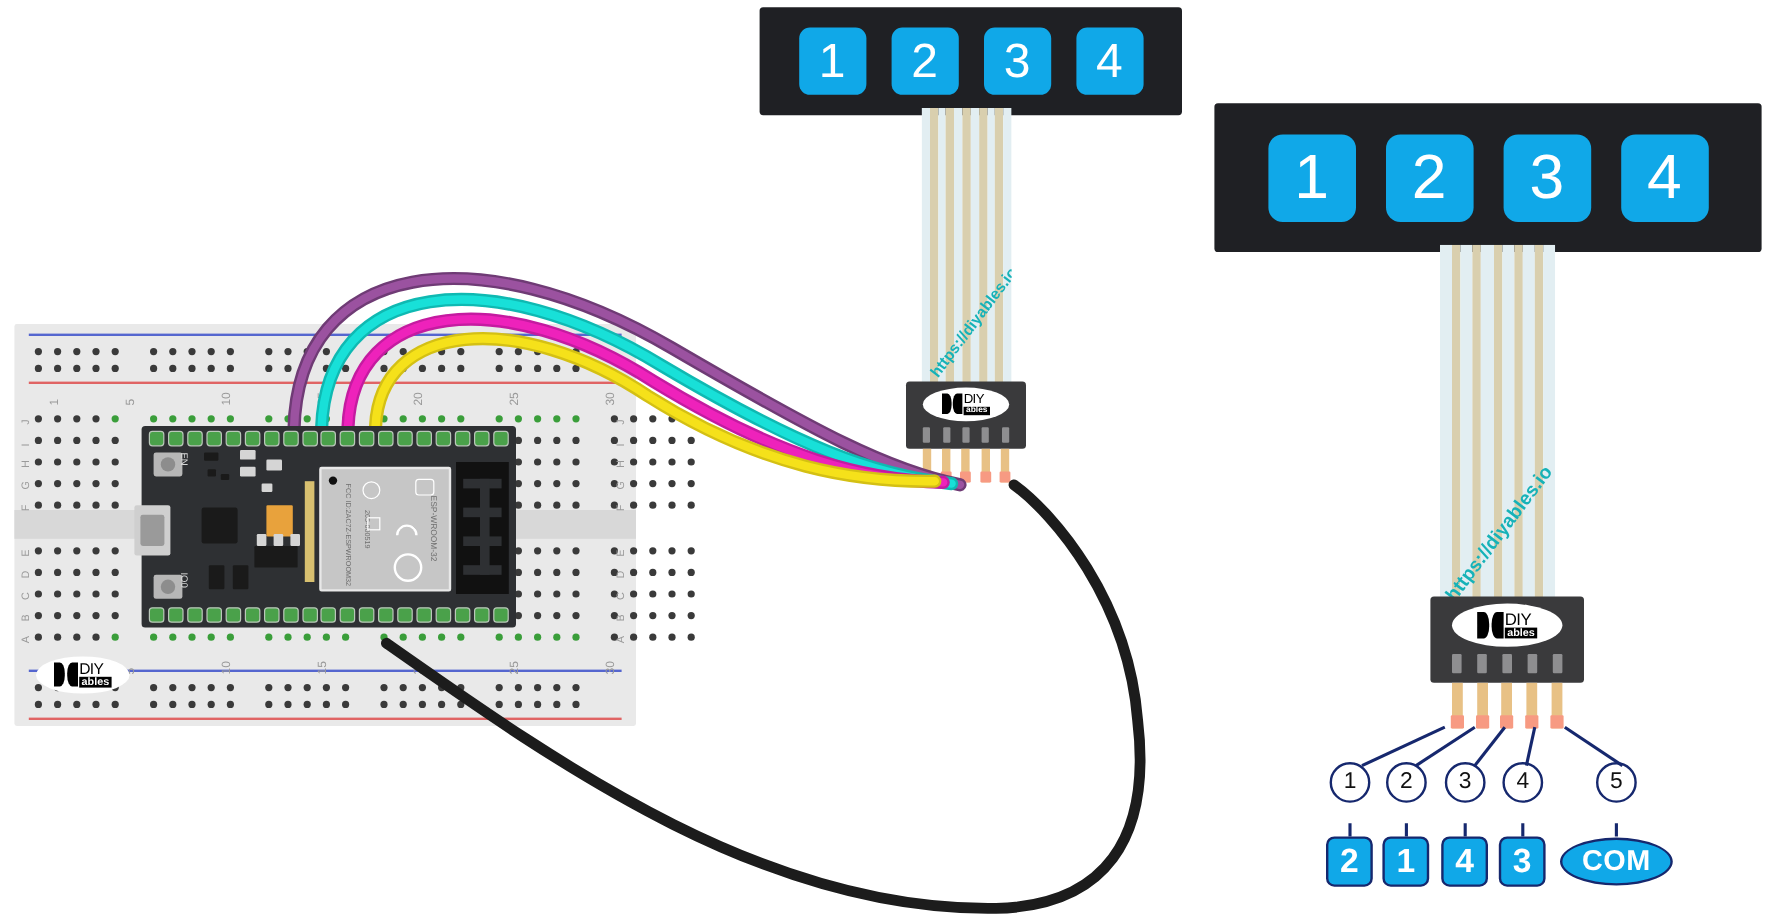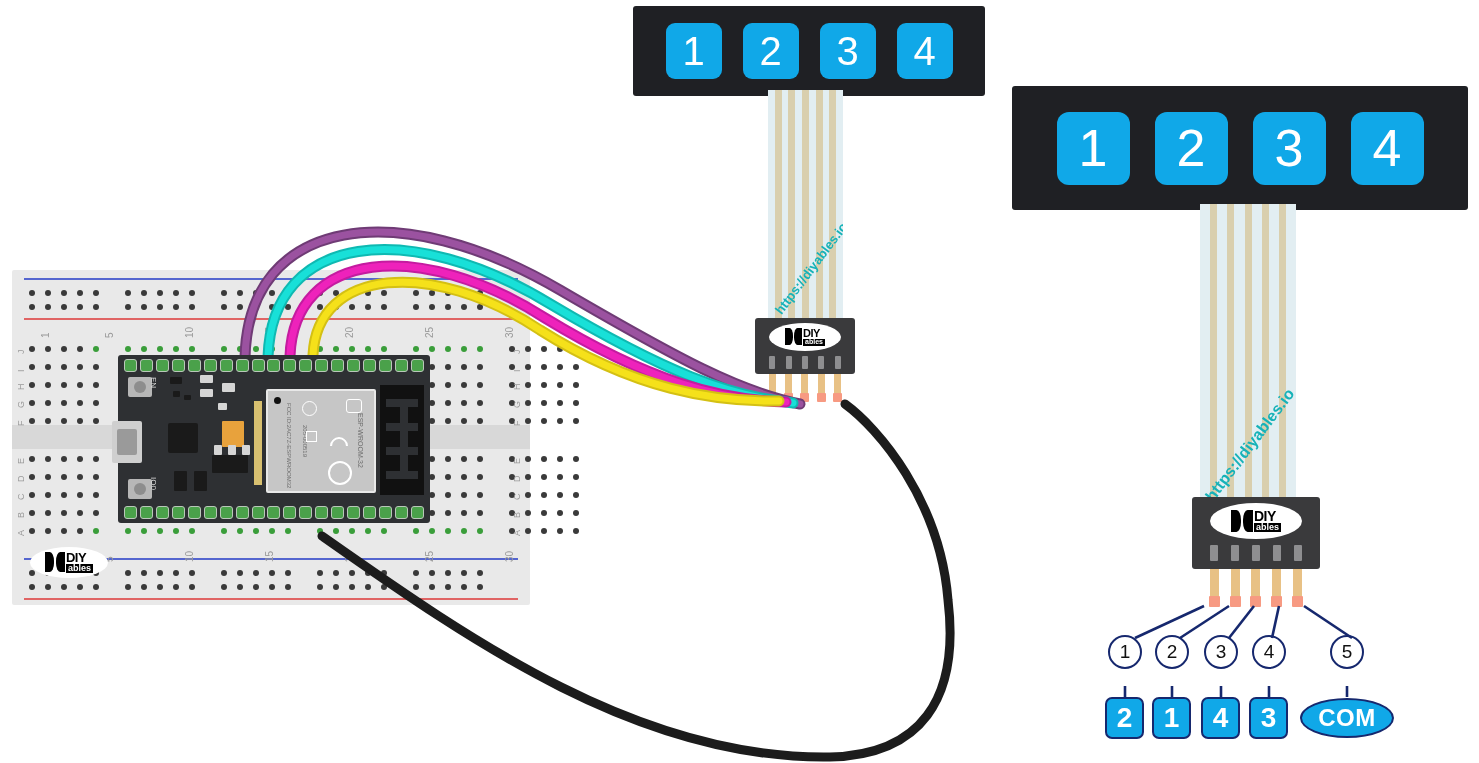--- a/index.html
+++ b/index.html
@@ -94,21 +94,21 @@
     position: absolute; left: 0; top: 0;
     width: 46%; height: 100%;
     background: #000; border-radius: 0 45% 45% 0;
   }
   .dl-shape .d2 {
     position: absolute; right: 0; top: 0;
     width: 46%; height: 100%;
     background: #000; border-radius: 45% 0 0 45%;
   }
   .dl-text { display: flex; flex-direction: column; align-items: flex-start; line-height: 0.95; }
-  .dl-diy { color: #000; font-weight: bold; letter-spacing: -0.5px; }
+  .dl-diy { color: #000; font-weight: normal; letter-spacing: -0.5px; }
   .dl-ables { background: #000; color: #fff; font-weight: bold; padding: 0 2px; }
 
   
   .pins { position: absolute; display: flex; justify-content: space-around; }
   .pin { background: #e8c185; position: relative; }
   .pin .tip { position: absolute; left: -1px; bottom: 0; background: #f79a82; border-radius: 1px; }
 
   #pins-left { left: 755px; top: 374px; width: 100px; height: 28px; padding: 0 9px; }
   #pins-left .pin { width: 7px; height: 28px; }
   #pins-left .tip { width: 9px; height: 9px; }

